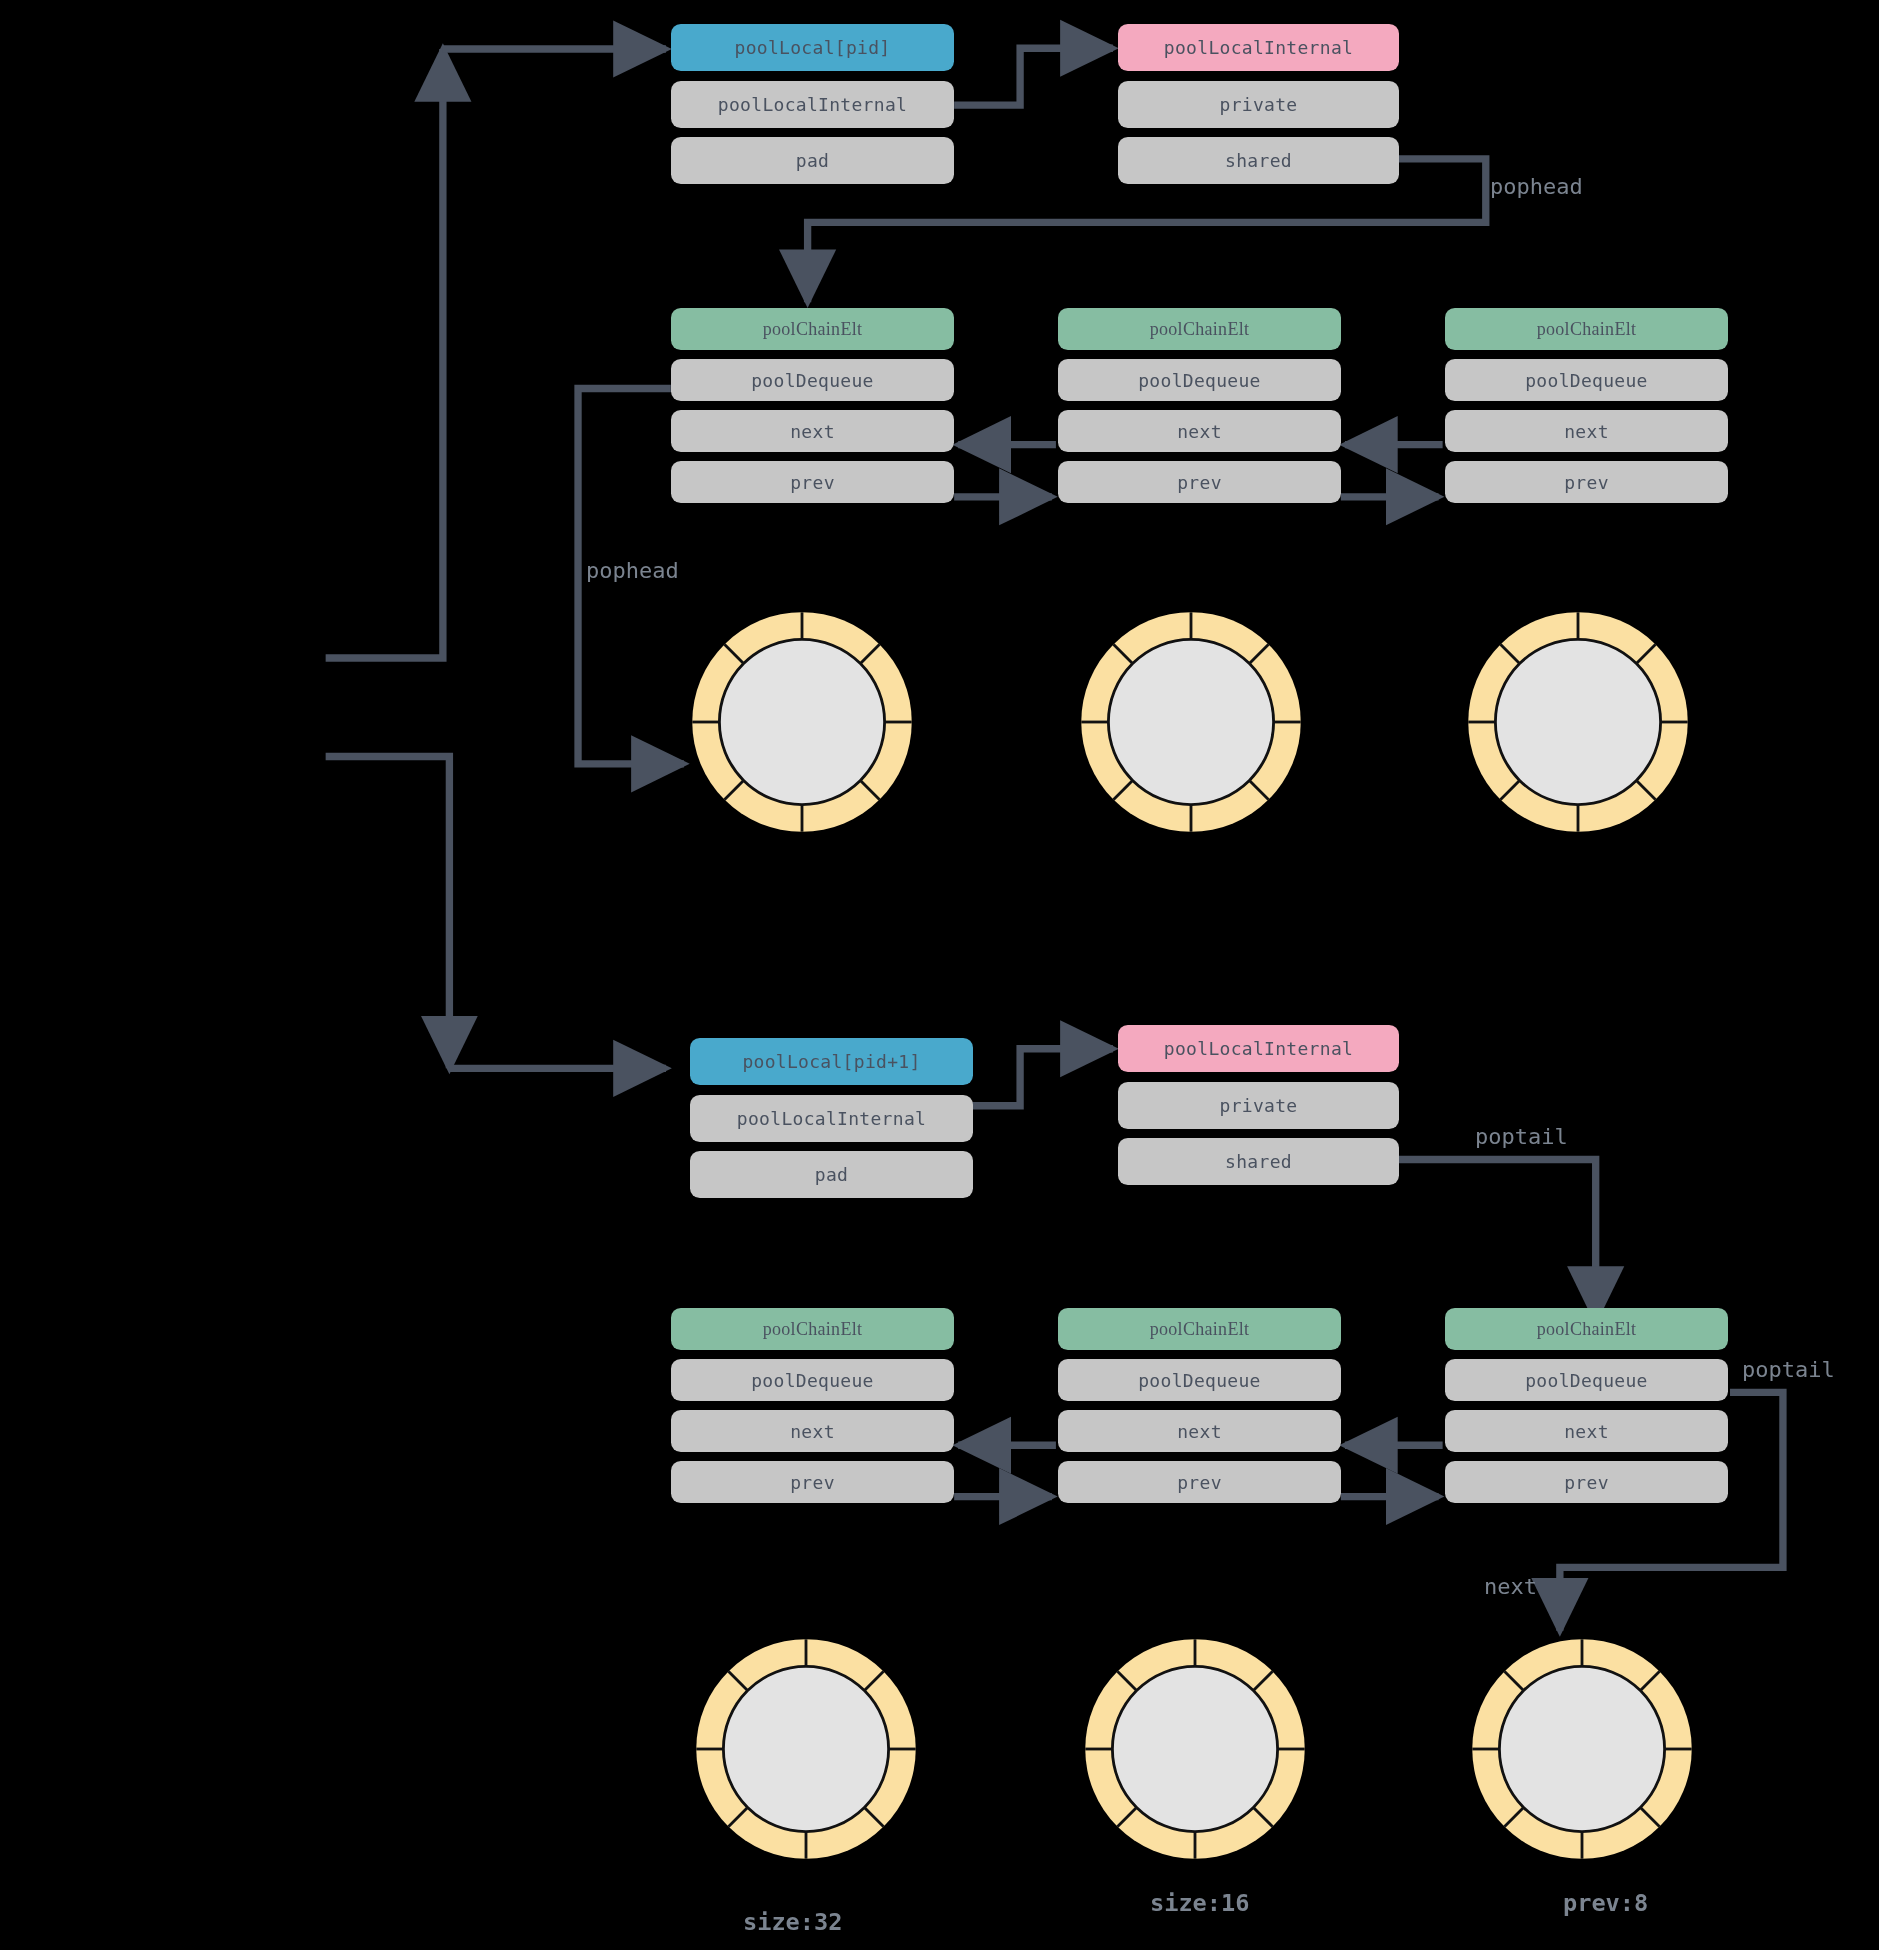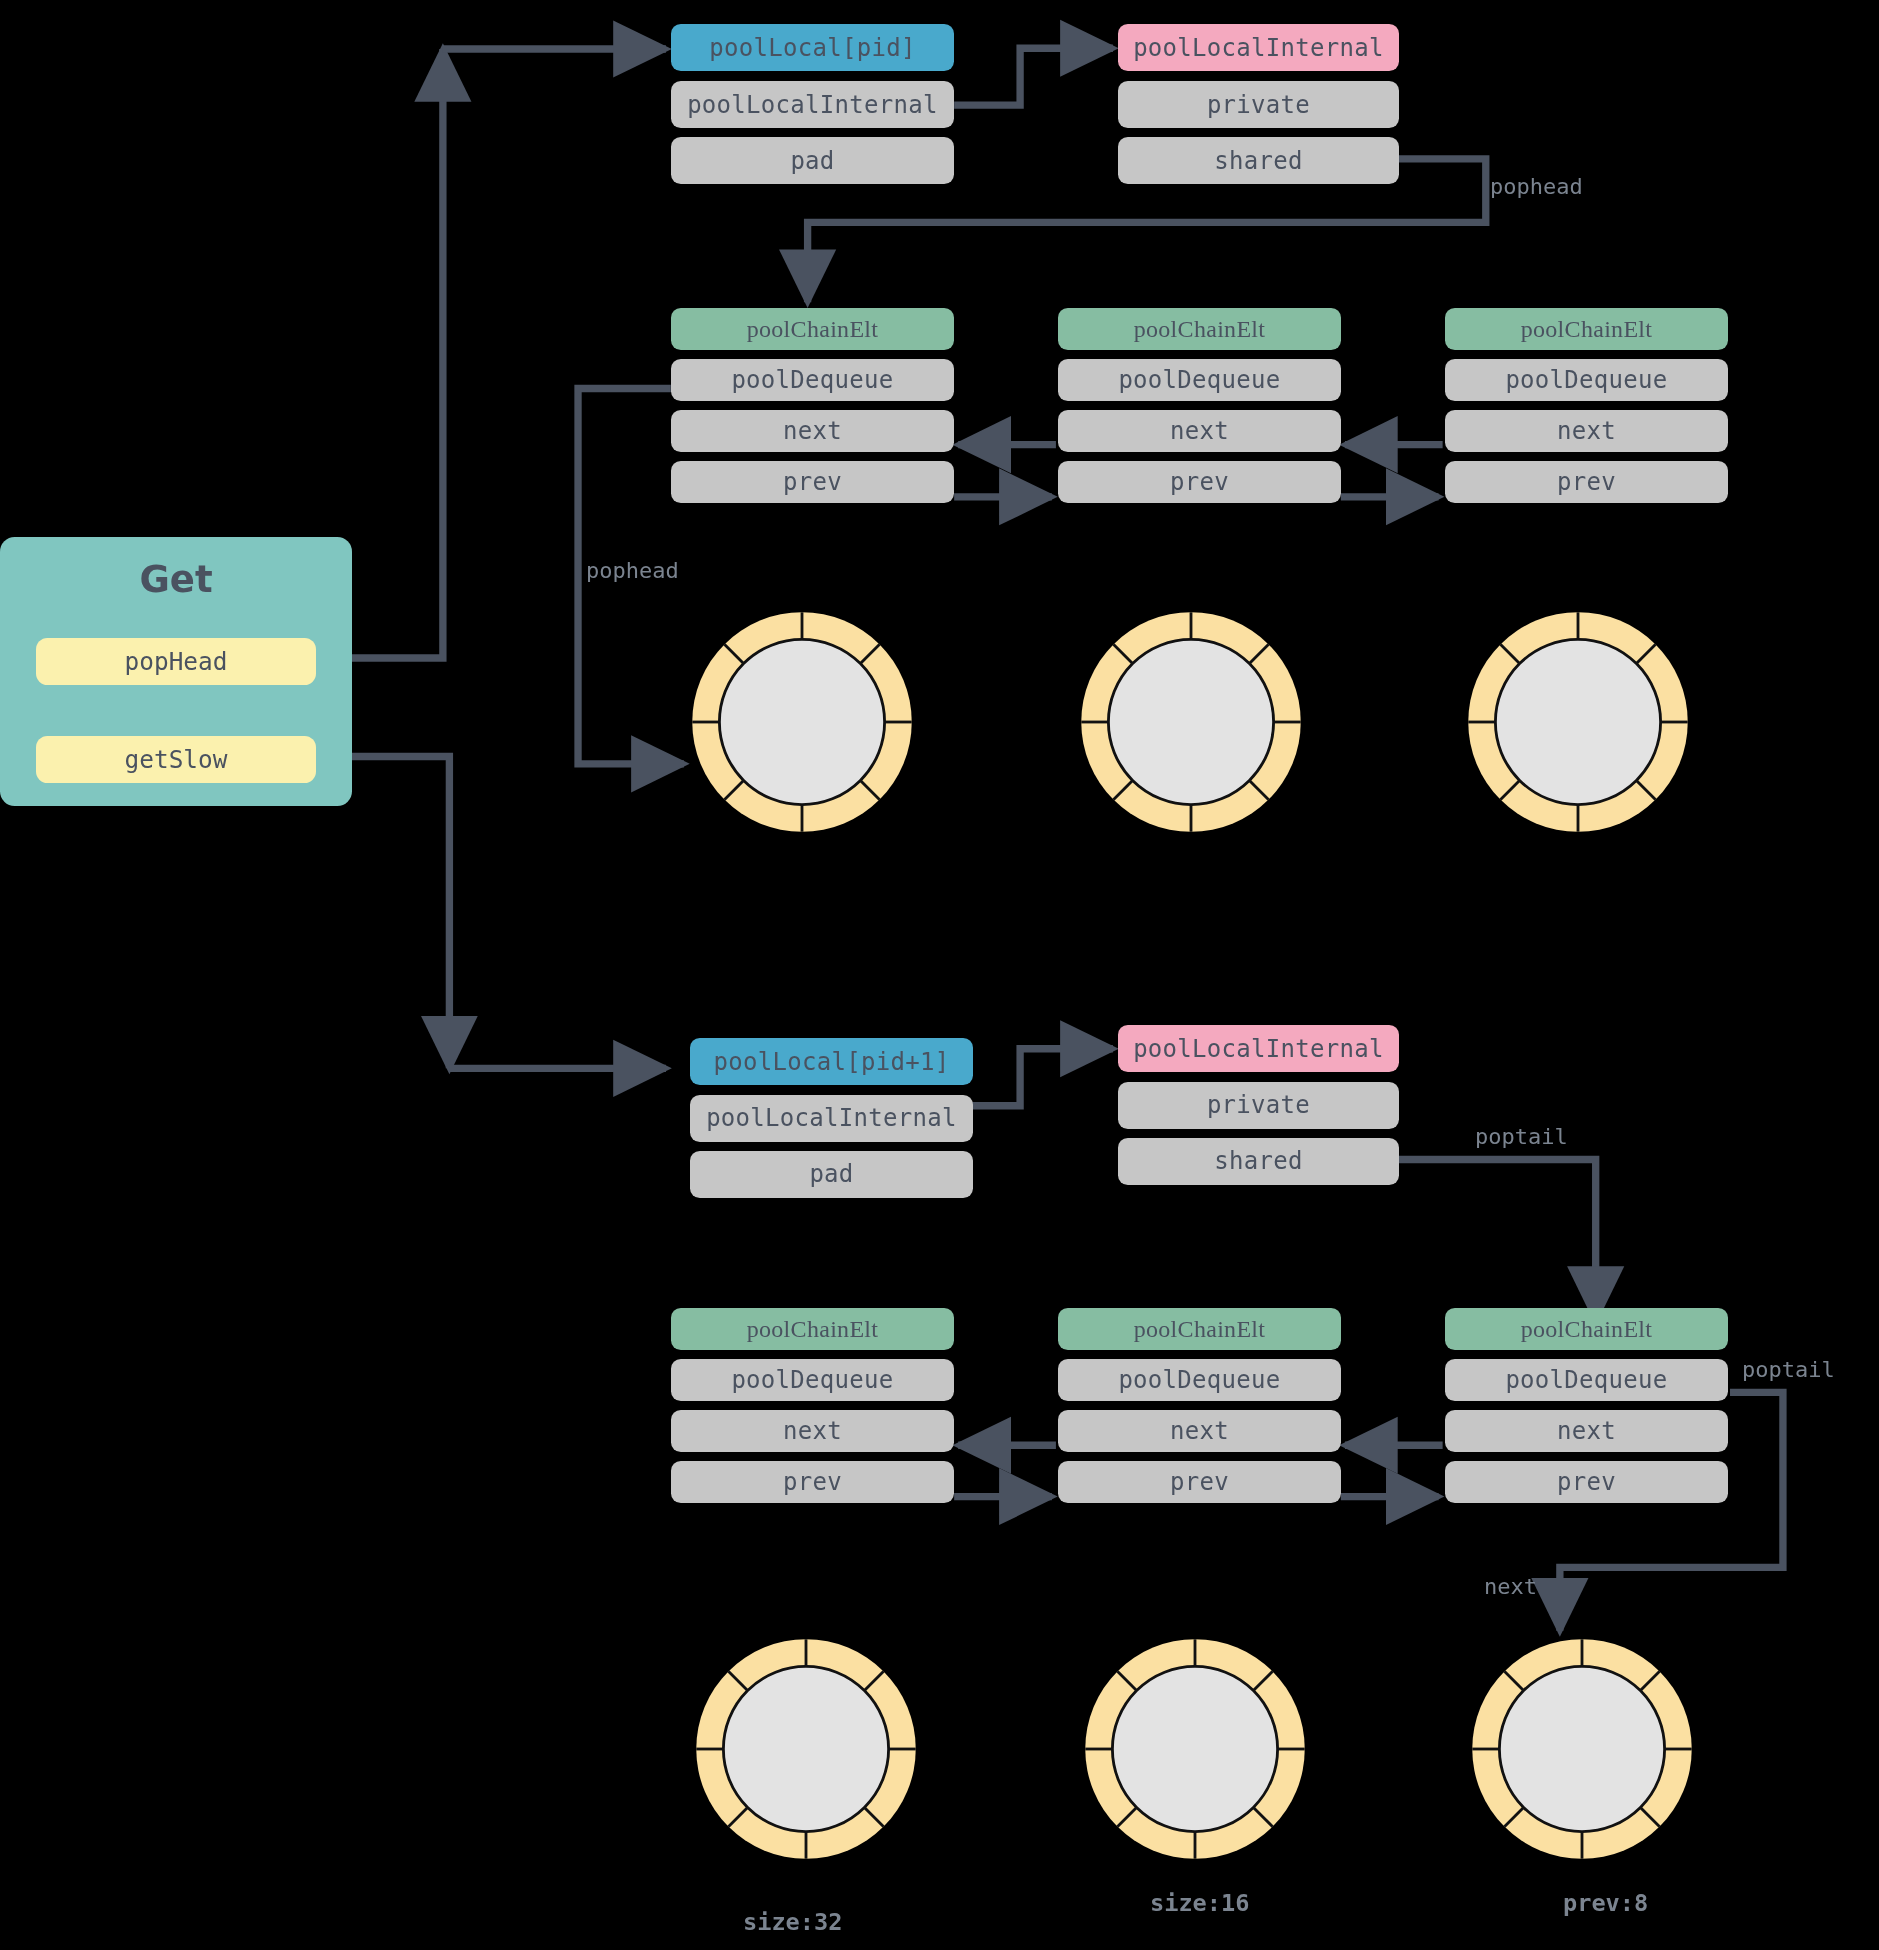--- a/index.html
+++ b/index.html
@@ -8,21 +8,21 @@
   #stage{position:absolute;left:0;top:0;width:1879px;height:1951px;}
   svg#wires{position:absolute;left:0;top:0;width:1879px;height:1951px;pointer-events:none;}
 
   
   .struct{position:absolute;}
   .row{
     box-sizing:border-box;
     border-radius:9.8px;
     display:flex;align-items:center;justify-content:center;
     color:#4a5260;
-    font-size:24px;
+    font-size:18px;
     letter-spacing:0.3px;
     white-space:nowrap;
   }
   .row.head{font-weight:400;}
   .r-gray{background:#c6c6c6;}
   .r-blue{background:#49a9cc;}
   .r-pink{background:#f4a9bf;}
   .r-green{background:#86bda2;font-family:Liberation Serif, serif;}
 
   
@@ -98,29 +98,20 @@
       <path d="M 1772 1775 L 1652 1775" marker-end="url(#ah)"></path>
       
       <path d="M 1172 1838 L 1292 1838" marker-end="url(#ah)"></path>
       <path d="M 1647 1838 L 1767 1838" marker-end="url(#ah)"></path>
 
        ... --tail--&gt; ring3 bottom --&gt;
       <path d="M 2125 1710 L 2190 1710 L 2190 1925 L 1916 1925 L 1916 2003" marker-end="url(#ah)"></path>
     </g>
   </svg>
 
-  <div class="getpanel" style="left:0px;top:537px;width:352px;height:269px;">
-    <div class="gettitle" style="top:21px;">Get</div>
-    <div class="getbtn" style="left:36px;top:101px;width:280px;height:47px;">
-      <span>popHead</span>
-    </div>
-    <div class="getbtn" style="left:36px;top:199px;width:280px;height:47px;">
-      <span>getSlow</span>
-    </div>
-  </div>
 
   <div class="struct" style="left:671px;top:24.4px;width:283px;">
     <div class="row head r-blue" style="height:47px;">
       <span>poolLocal[pid]</span>
     </div>
     <div class="row r-gray" style="height:47px;margin-top:9.8px;">
       <span>poolLocalInternal</span>
     </div>
     <div class="row r-gray" style="height:47px;margin-top:9px;">
       <span>pad</span>

